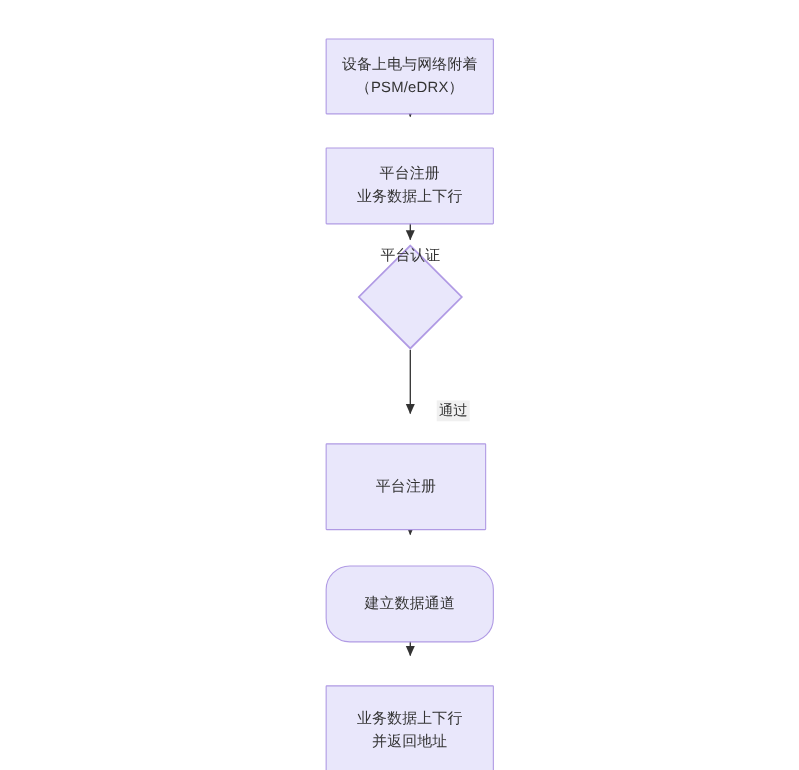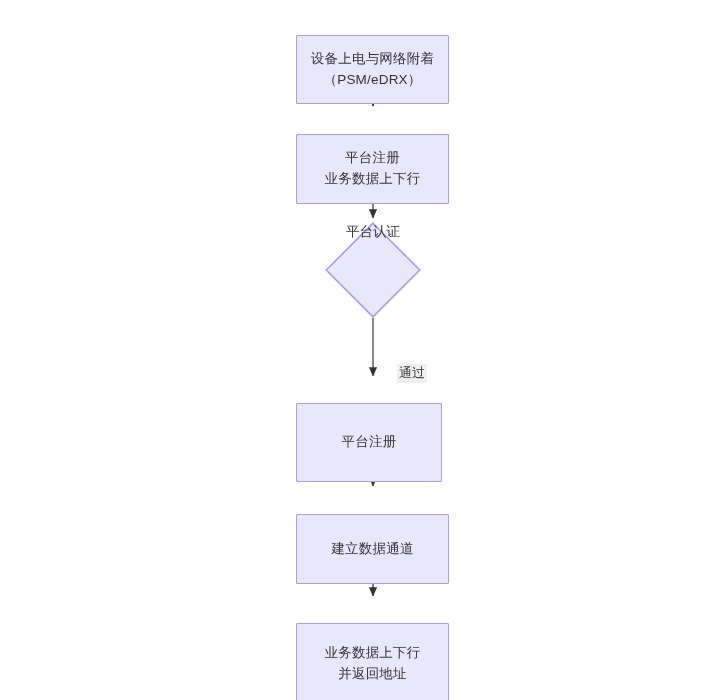--- a/index.html
+++ b/index.html
@@ -116,20 +116,20 @@
   </svg>
   <span class="decision-label">平台认证</span>
 </div>
 
 <div class="edge-label" style="left:355px; top:364px;margin-left:42px;">通过</div>
 
 <div class="node process" style="left:296px; top:380px; width:146px; height:79px;">
   <span class="node-line">平台注册</span>
 </div>
 
-<div class="node process" style="left:296px; top:491px; width:153px; height:70px;">
+<div class="node process" style="left:296px; top:491px; width:153px; height:70px;border-radius:22px;">
   <span class="node-line">建立数据通道</span>
 </div>
 
 <div class="node process" style="left:296px; top:600px; width:153px; height:82px;">
   <span class="node-line">业务数据上下行</span>
   <span class="node-line">并返回地址</span>
 </div>
 
 </body></html>

